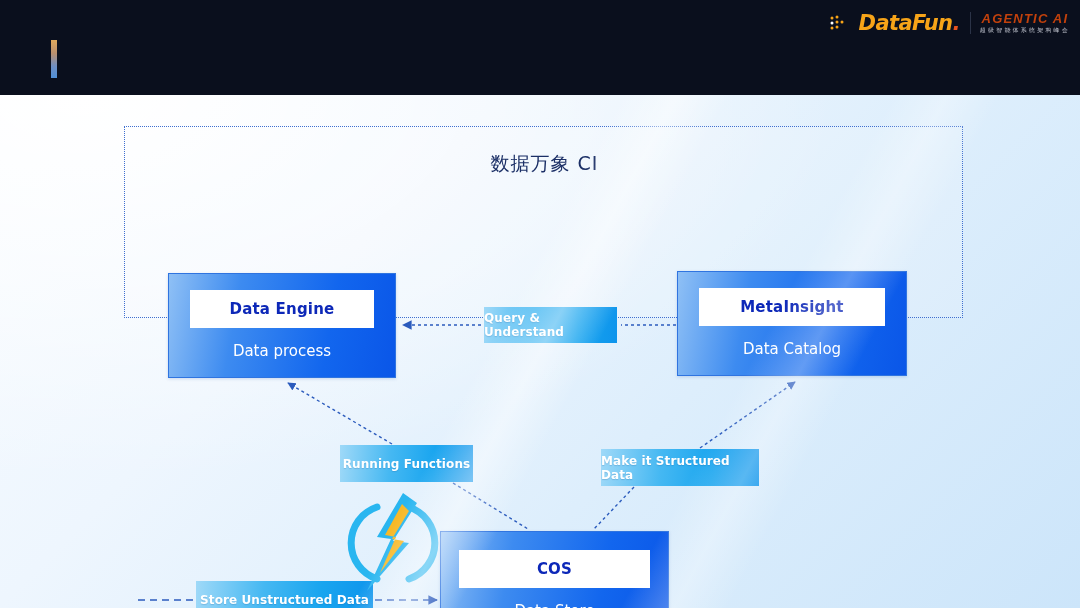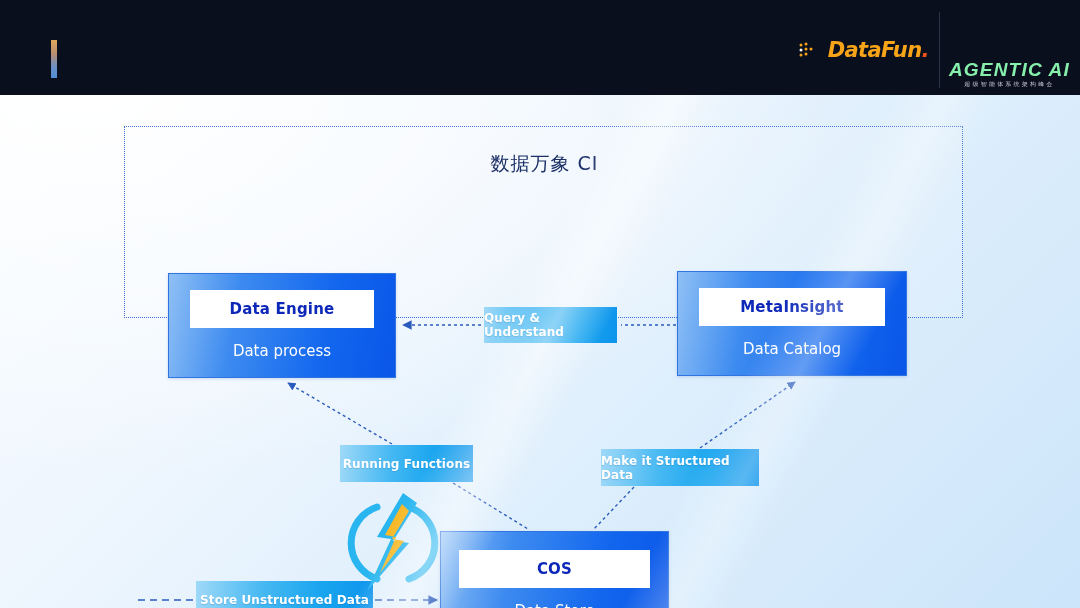--- a/index.html
+++ b/index.html
@@ -61,27 +61,26 @@
   .df-word .df-dot-end { color: #e8531e; }
   .agentic-logo {
     display: flex;
     flex-direction: column;
     align-items: center;
     padding-left: 9px;
     border-left: 1px solid #2b3347;
   }
   .agentic-main {
     font-family: "Liberation Sans", sans-serif;
-    font-size: 19px;
+    font-size: 13px;
     font-weight: bold;
     font-style: italic;
-    color: #86efac;
+    color: #c2410c;
     letter-spacing: 1.2px;
     line-height: 1.05;
-    margin-top: 48px;
   }
   .agentic-sub {
     font-family: "DejaVu Sans", sans-serif;
     font-size: 6px;
     color: #c9ccd6;
     letter-spacing: 2.2px;
     line-height: 1.4;
     transform: scaleY(0.95);
   }
 

